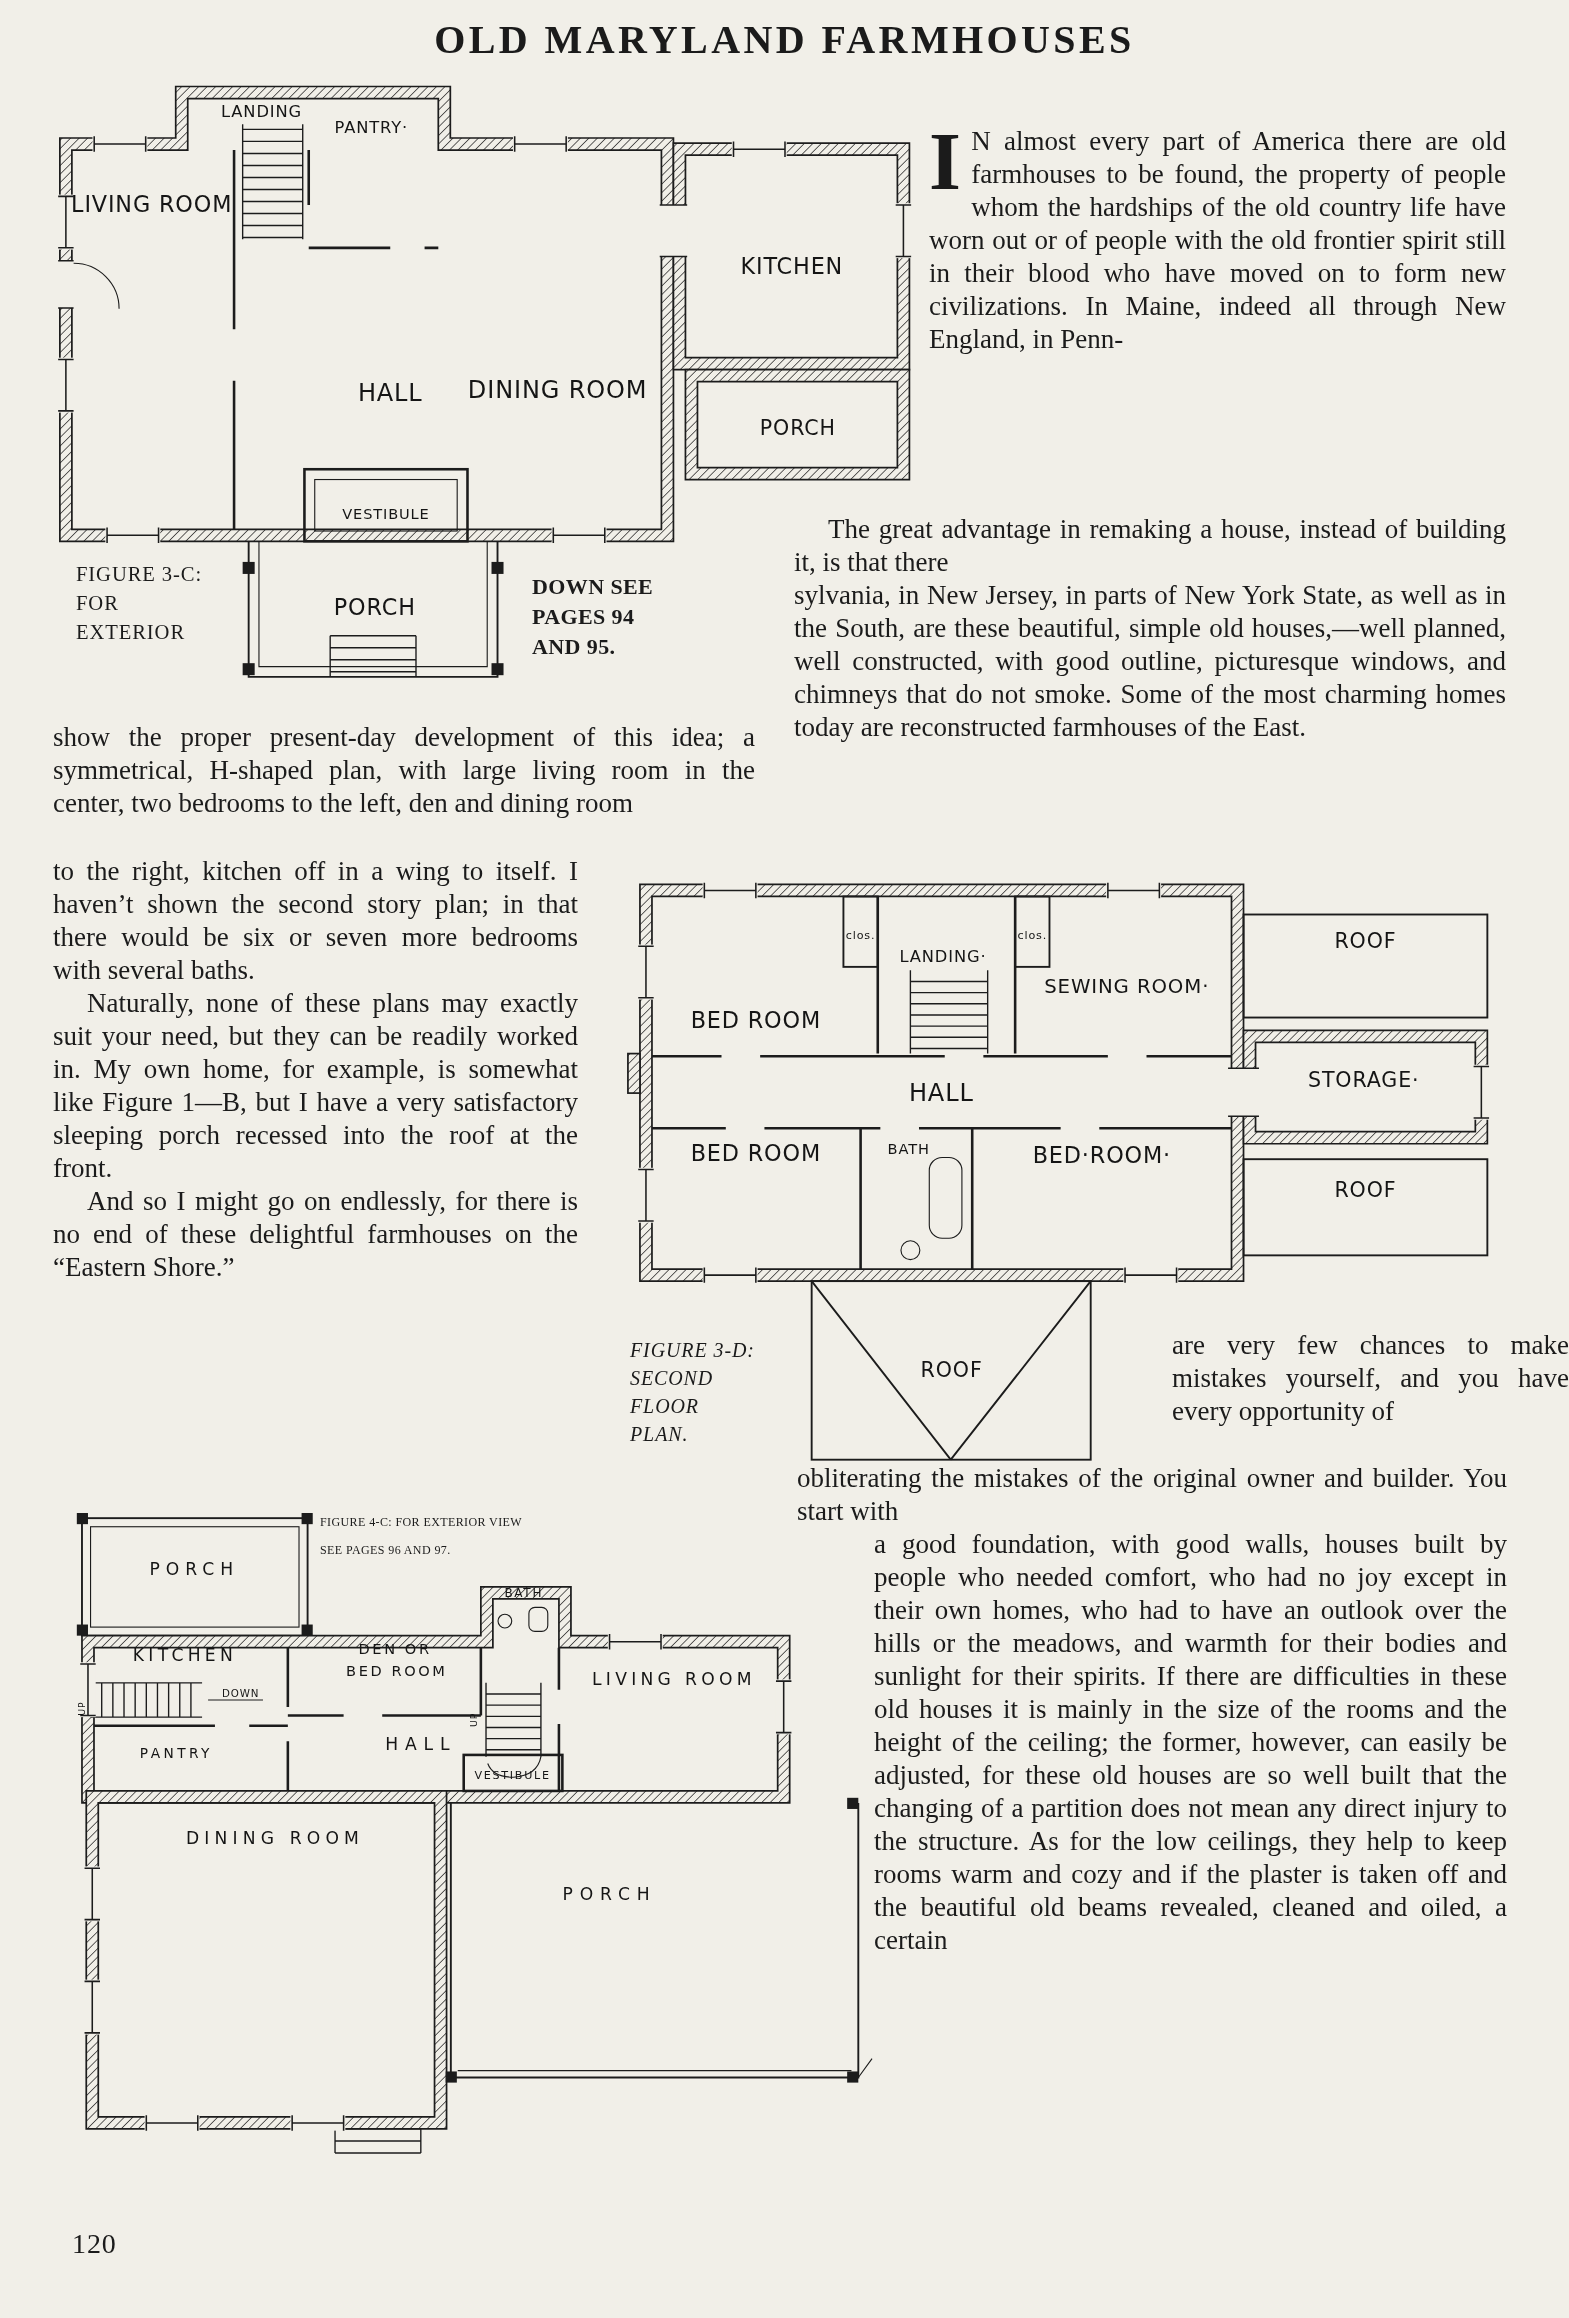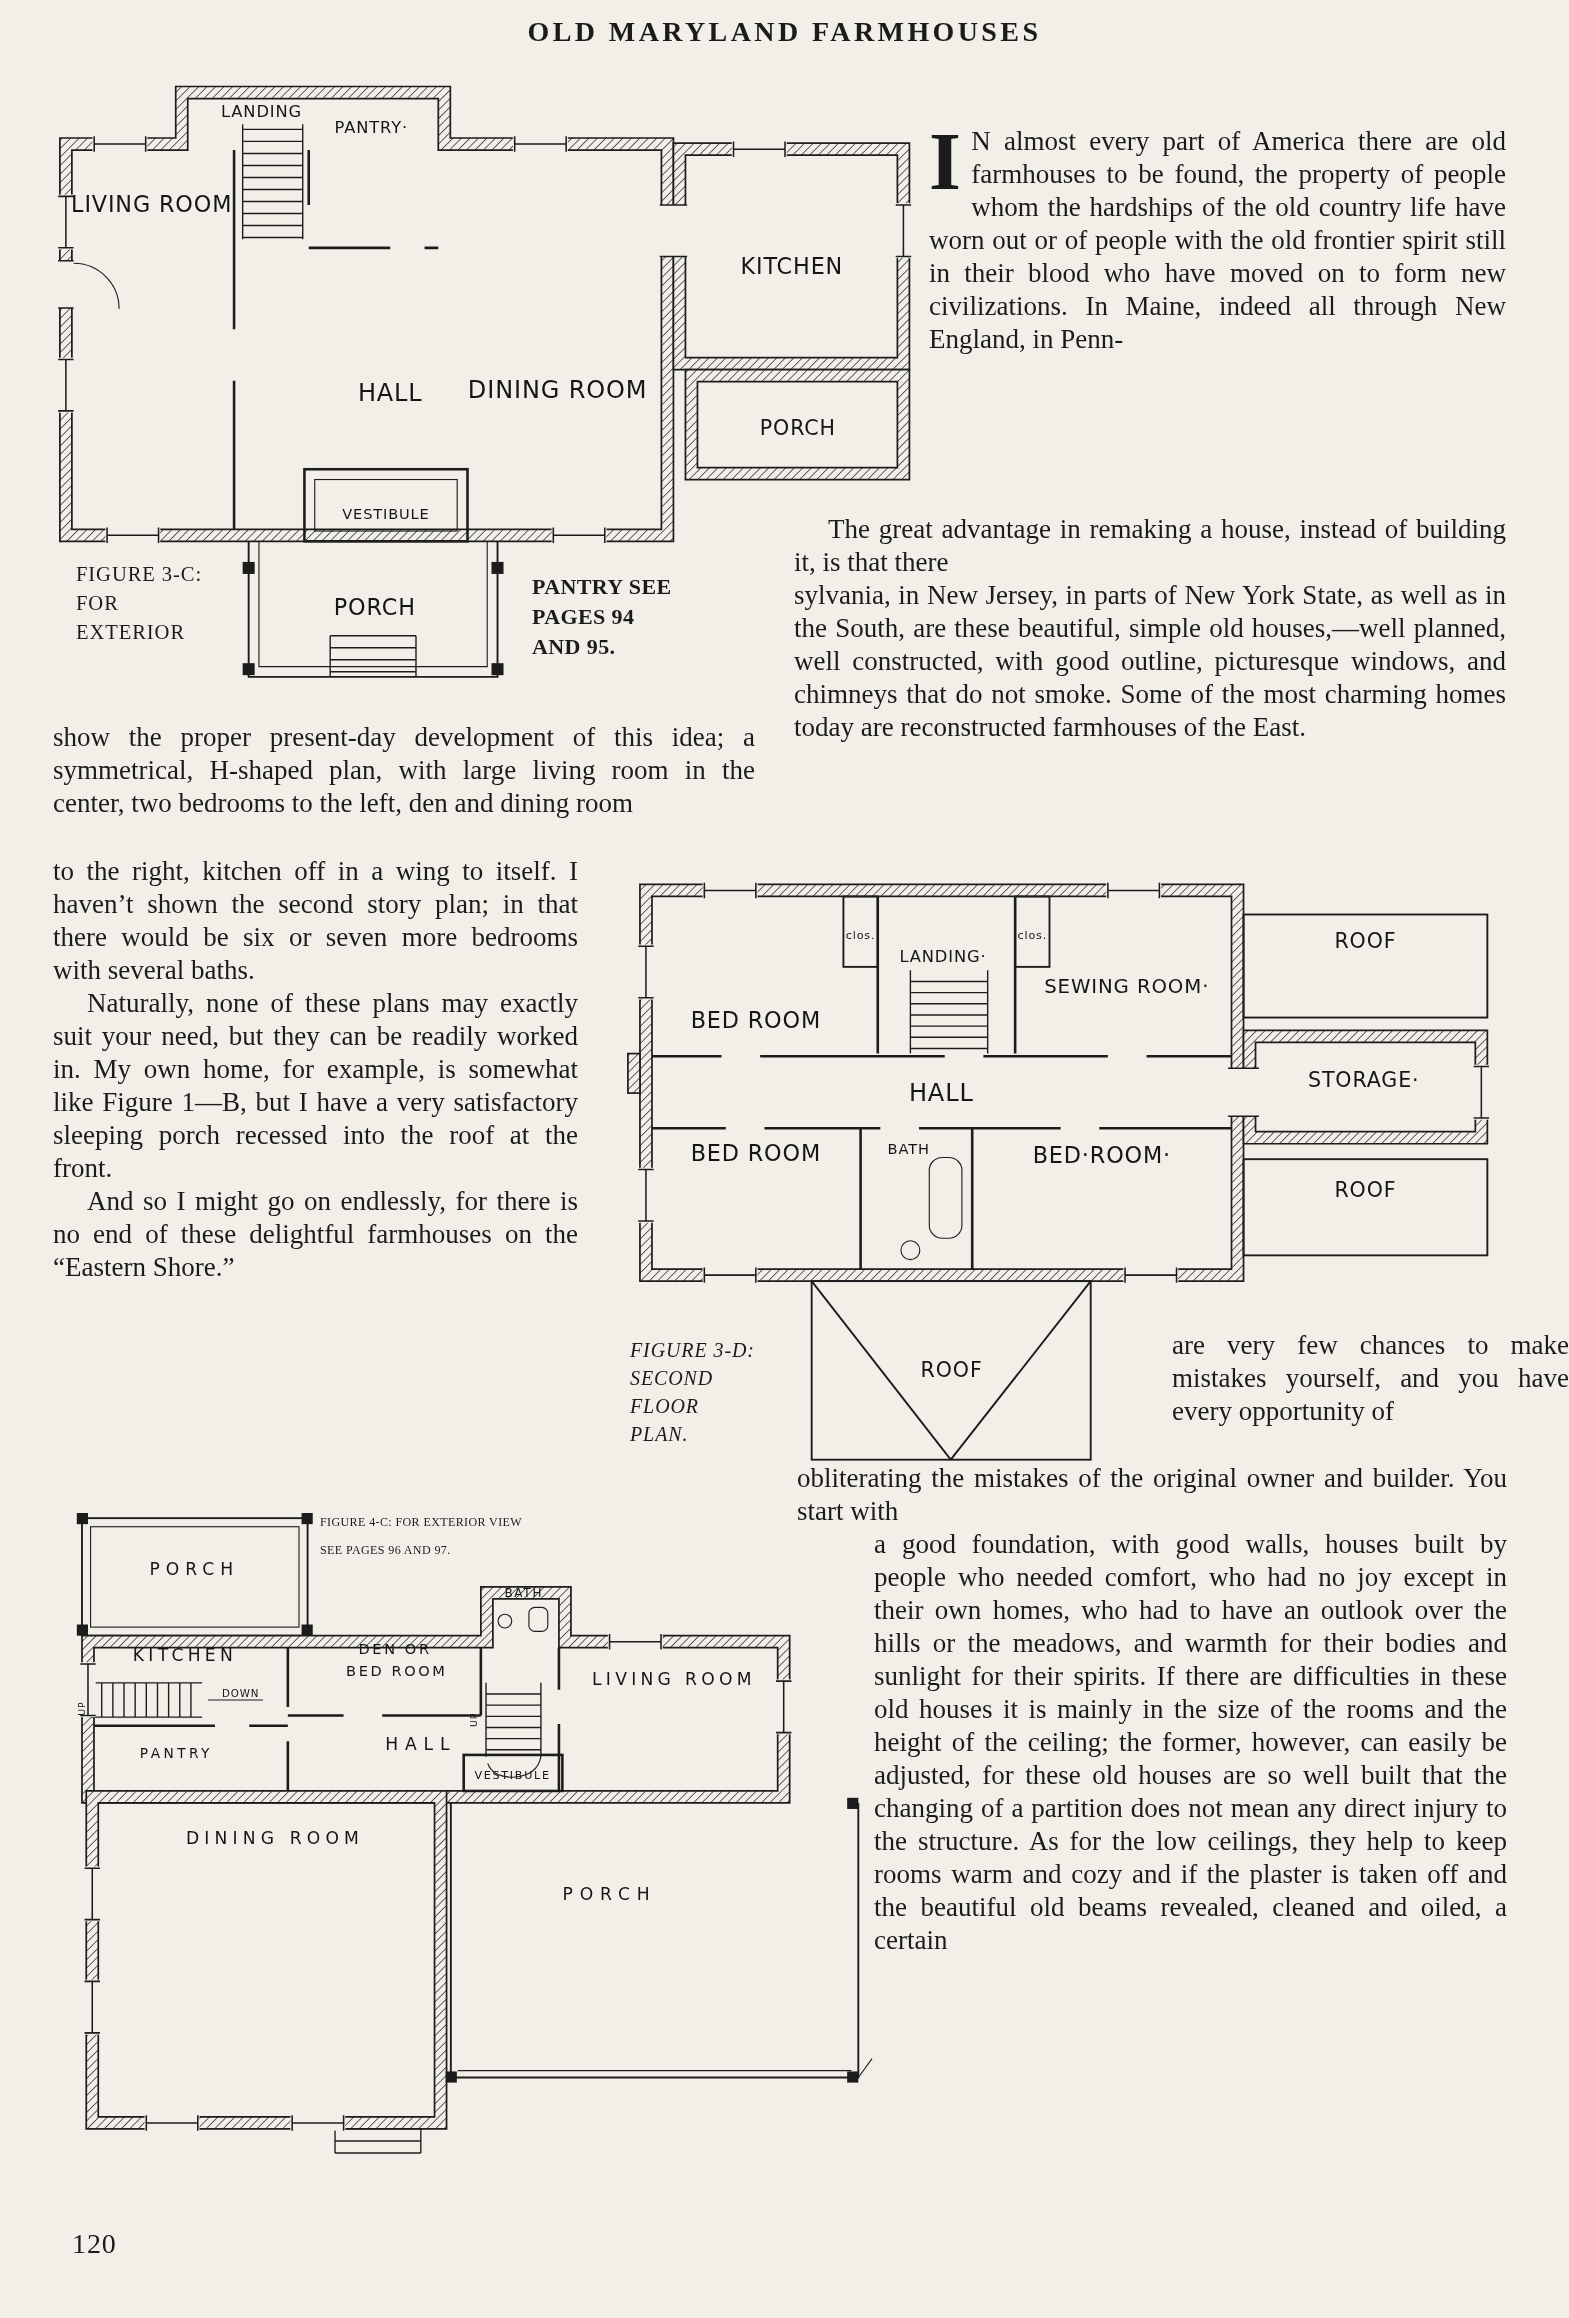--- a/index.html
+++ b/index.html
@@ -1,17 +1,17 @@
 <!DOCTYPE html>
 <html style="font-size:13.7px"><head>
 <meta charset="utf-8">
 <style>
   html,body{margin:0;padding:0;background:#e7e4db;}
   .page{position:relative;width:1569px;height:2319px;background:#f1efe8;font-family:"Liberation Serif",serif;color:#1b1b1b;overflow:hidden;}
-  .title{position:absolute;left:0;right:0;top:15.5px;margin:0;text-align:center;font-size:28px;font-weight:700;letter-spacing:3.4px;}
+  .title{position:absolute;left:0;right:0;top:15.5px;margin:0;text-align:center;font-size:40px;font-weight:700;letter-spacing:3.4px;}
   .tb{position:absolute;text-align:justify;font-size:27px;line-height:33px;}
   .tb .para{text-align:justify;}
   .indent{text-indent:34px;}
   .dropcap{float:left;font-weight:700;font-size:82px;line-height:67px;margin:3.4px 10.3px 0 0;}
   .tb-a{left:929px;top:125px;width:577px;}
   .tb-b{left:794px;top:513px;width:712px;}
   .tb-c{left:53px;top:721px;width:702px;}
   .tb-d{left:53px;top:855px;width:525px;}
   .tb-f{left:1172px;top:1329px;width:397px;font-family:Liberation Serif, serif;}
   .tb-g{left:797px;top:1462px;width:710px;}
@@ -98,21 +98,21 @@
       <text class="rlabel" x="382" y="628" font-size="26">PORCH</text>
     </g>
   </svg>
 
   <div class="caption cap-3c">
     <div>FIGURE 3-C:</div>
     <div>FOR</div>
     <div>EXTERIOR</div>
   </div>
   <div class="caption note-3c">
-    <div>PANTRY SEE</div>
+    <div>DOWN SEE</div>
     <div>PAGES 94</div>
     <div>AND 95.</div>
   </div>
 
   <div class="tb tb-a">
     <span class="dropcap">I</span><span>N almost every part of America there are old farmhouses to be found, the property of people whom the hardships of the old country life have worn out or of people with the old frontier spirit still in their blood who have moved on to form new civilizations. In Maine, indeed all through New England, in Penn-</span>
   </div>
   <div class="tb tb-b">
     <div class="para indent">The great advantage in remaking a house, instead of building it, is that there</div>
     <div class="para">sylvania, in New Jersey, in parts of New York State, as well as in the South, are these beautiful, simple old houses,—well planned, well constructed, with good outline, picturesque windows, and chimneys that do not smoke. Some of the most charming homes today are reconstructed farmhouses of the East.</div>

